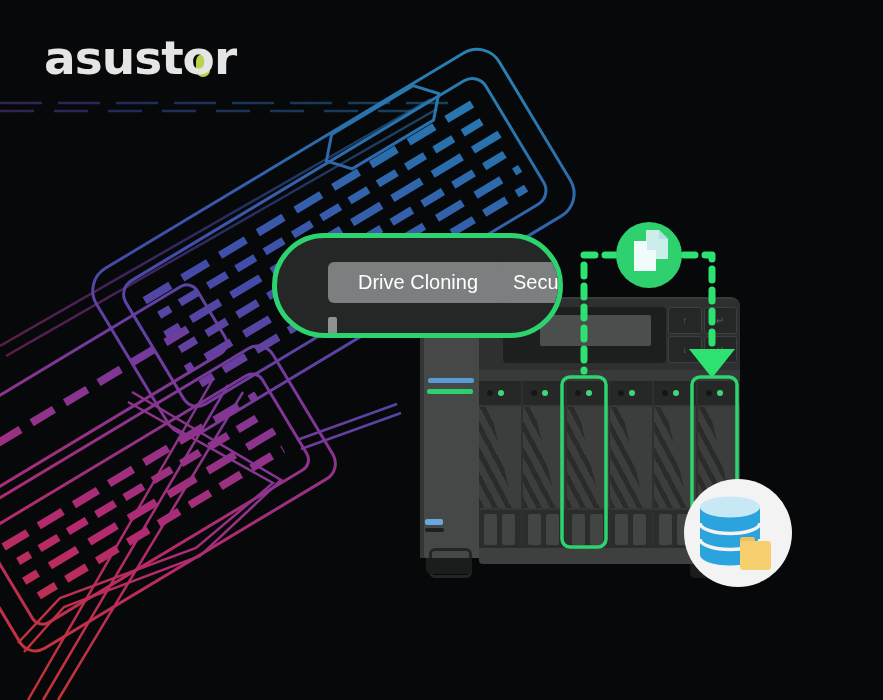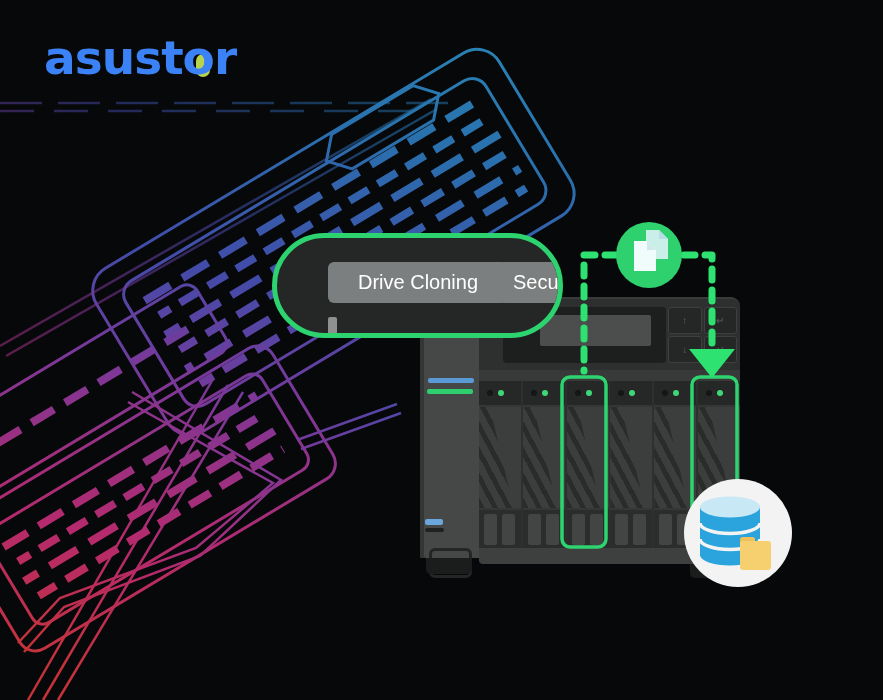--- a/index.html
+++ b/index.html
@@ -6,21 +6,21 @@
   .stage{position:relative;width:883px;height:700px;background:#07080a;overflow:hidden;
          font-family:"Liberation Sans",sans-serif;}
   .stage *{box-sizing:border-box;}
 
   
   .bg{position:absolute;left:0;top:0;z-index:0;}
 
   
   .logo{position:absolute;left:44px;top:34px;z-index:2;width:260px;height:60px;}
   .logo-text{position:relative;z-index:1;font-family:"DejaVu Sans",sans-serif;
-             font-weight:bold;font-size:47px;line-height:1;color:#3b82f6;letter-spacing:-1px;}
+             font-weight:bold;font-size:47px;line-height:1;color:#e5e5e5;letter-spacing:-1px;}
   .logo-accent{position:absolute;z-index:0;left:152px;top:20px;width:14px;height:23px;
                border-radius:8px;background:#b8d44e;}
 
   
   .nas{position:absolute;left:418px;top:296px;width:324px;height:290px;z-index:1;}
   .side{position:absolute;left:2px;top:36px;width:59px;height:226px;background:#464848;
         border-radius:4px 0 0 2px;box-shadow:inset 4px 0 0 #343636;}
   .stripe{position:absolute;border-radius:2px;}
   .s-blue{left:8px;top:46px;width:46px;height:5px;background:#5b9bd5;}
   .s-green{left:7px;top:57px;width:46px;height:5px;background:#2ecf6f;}

